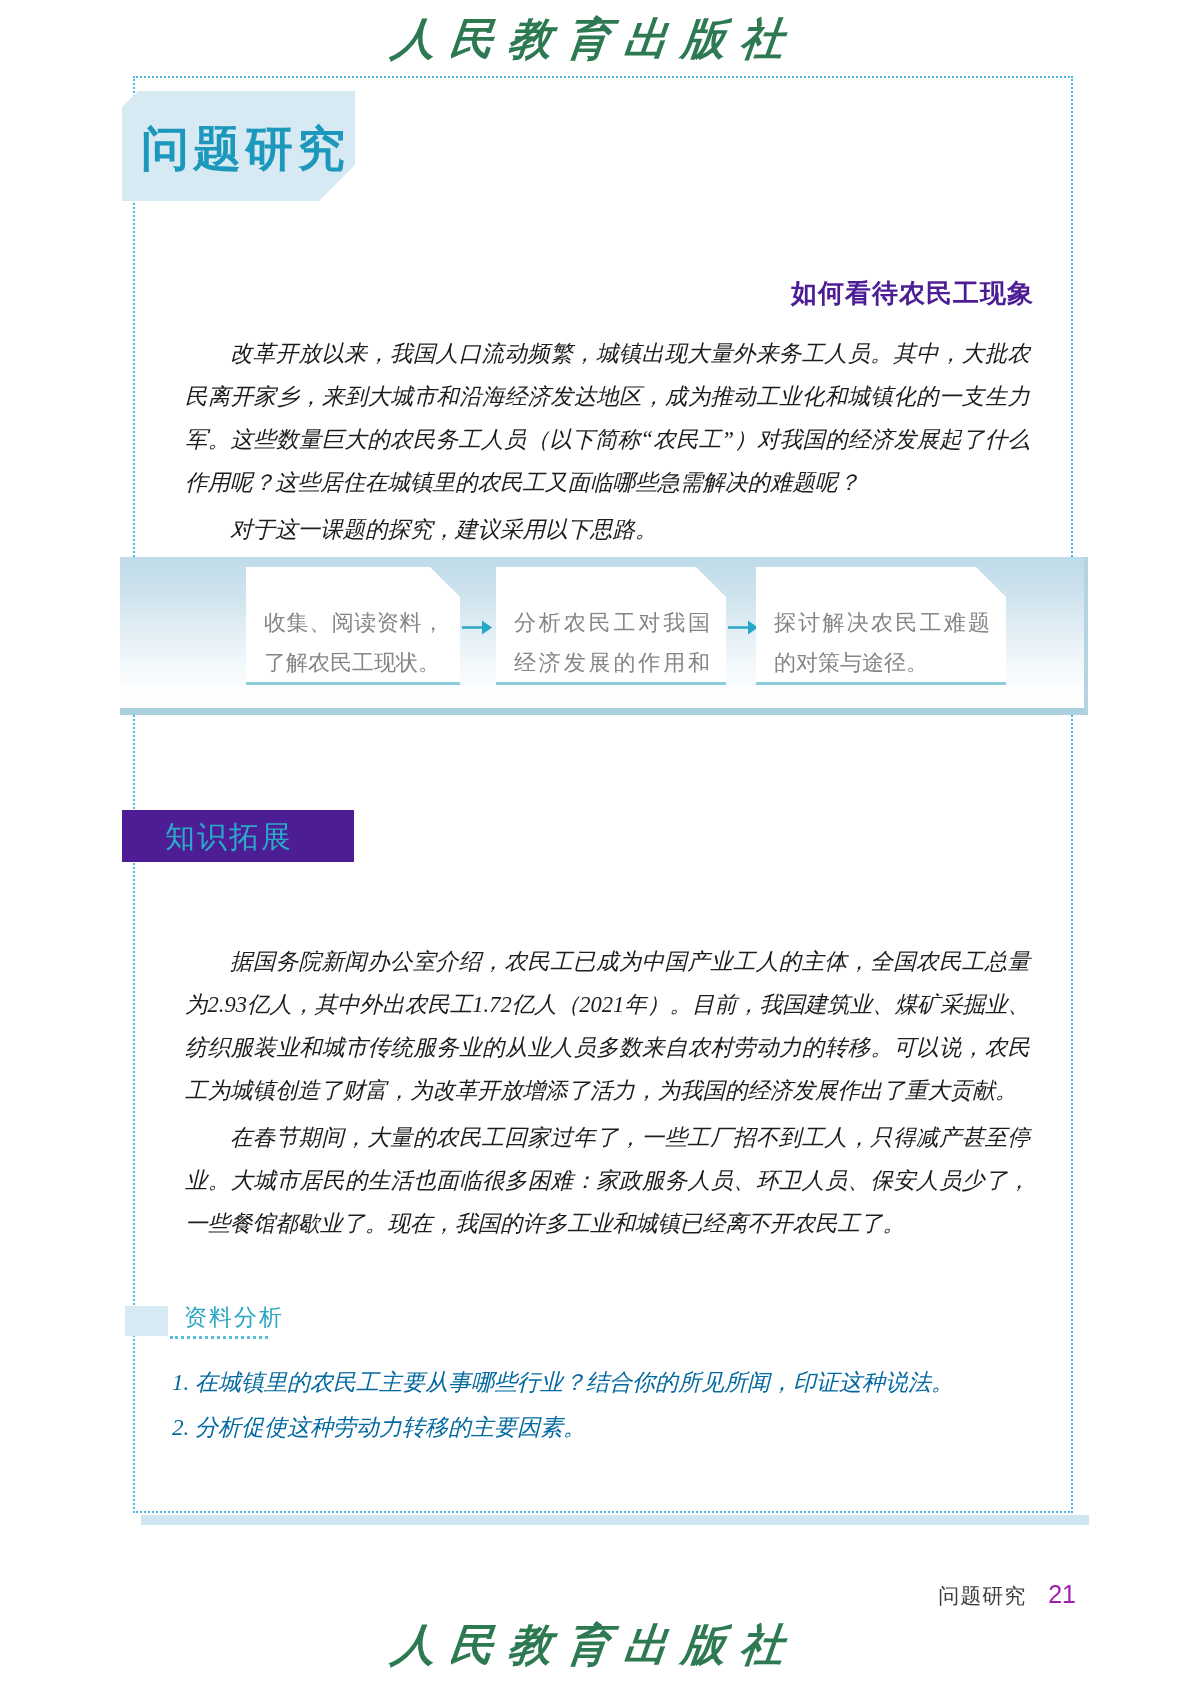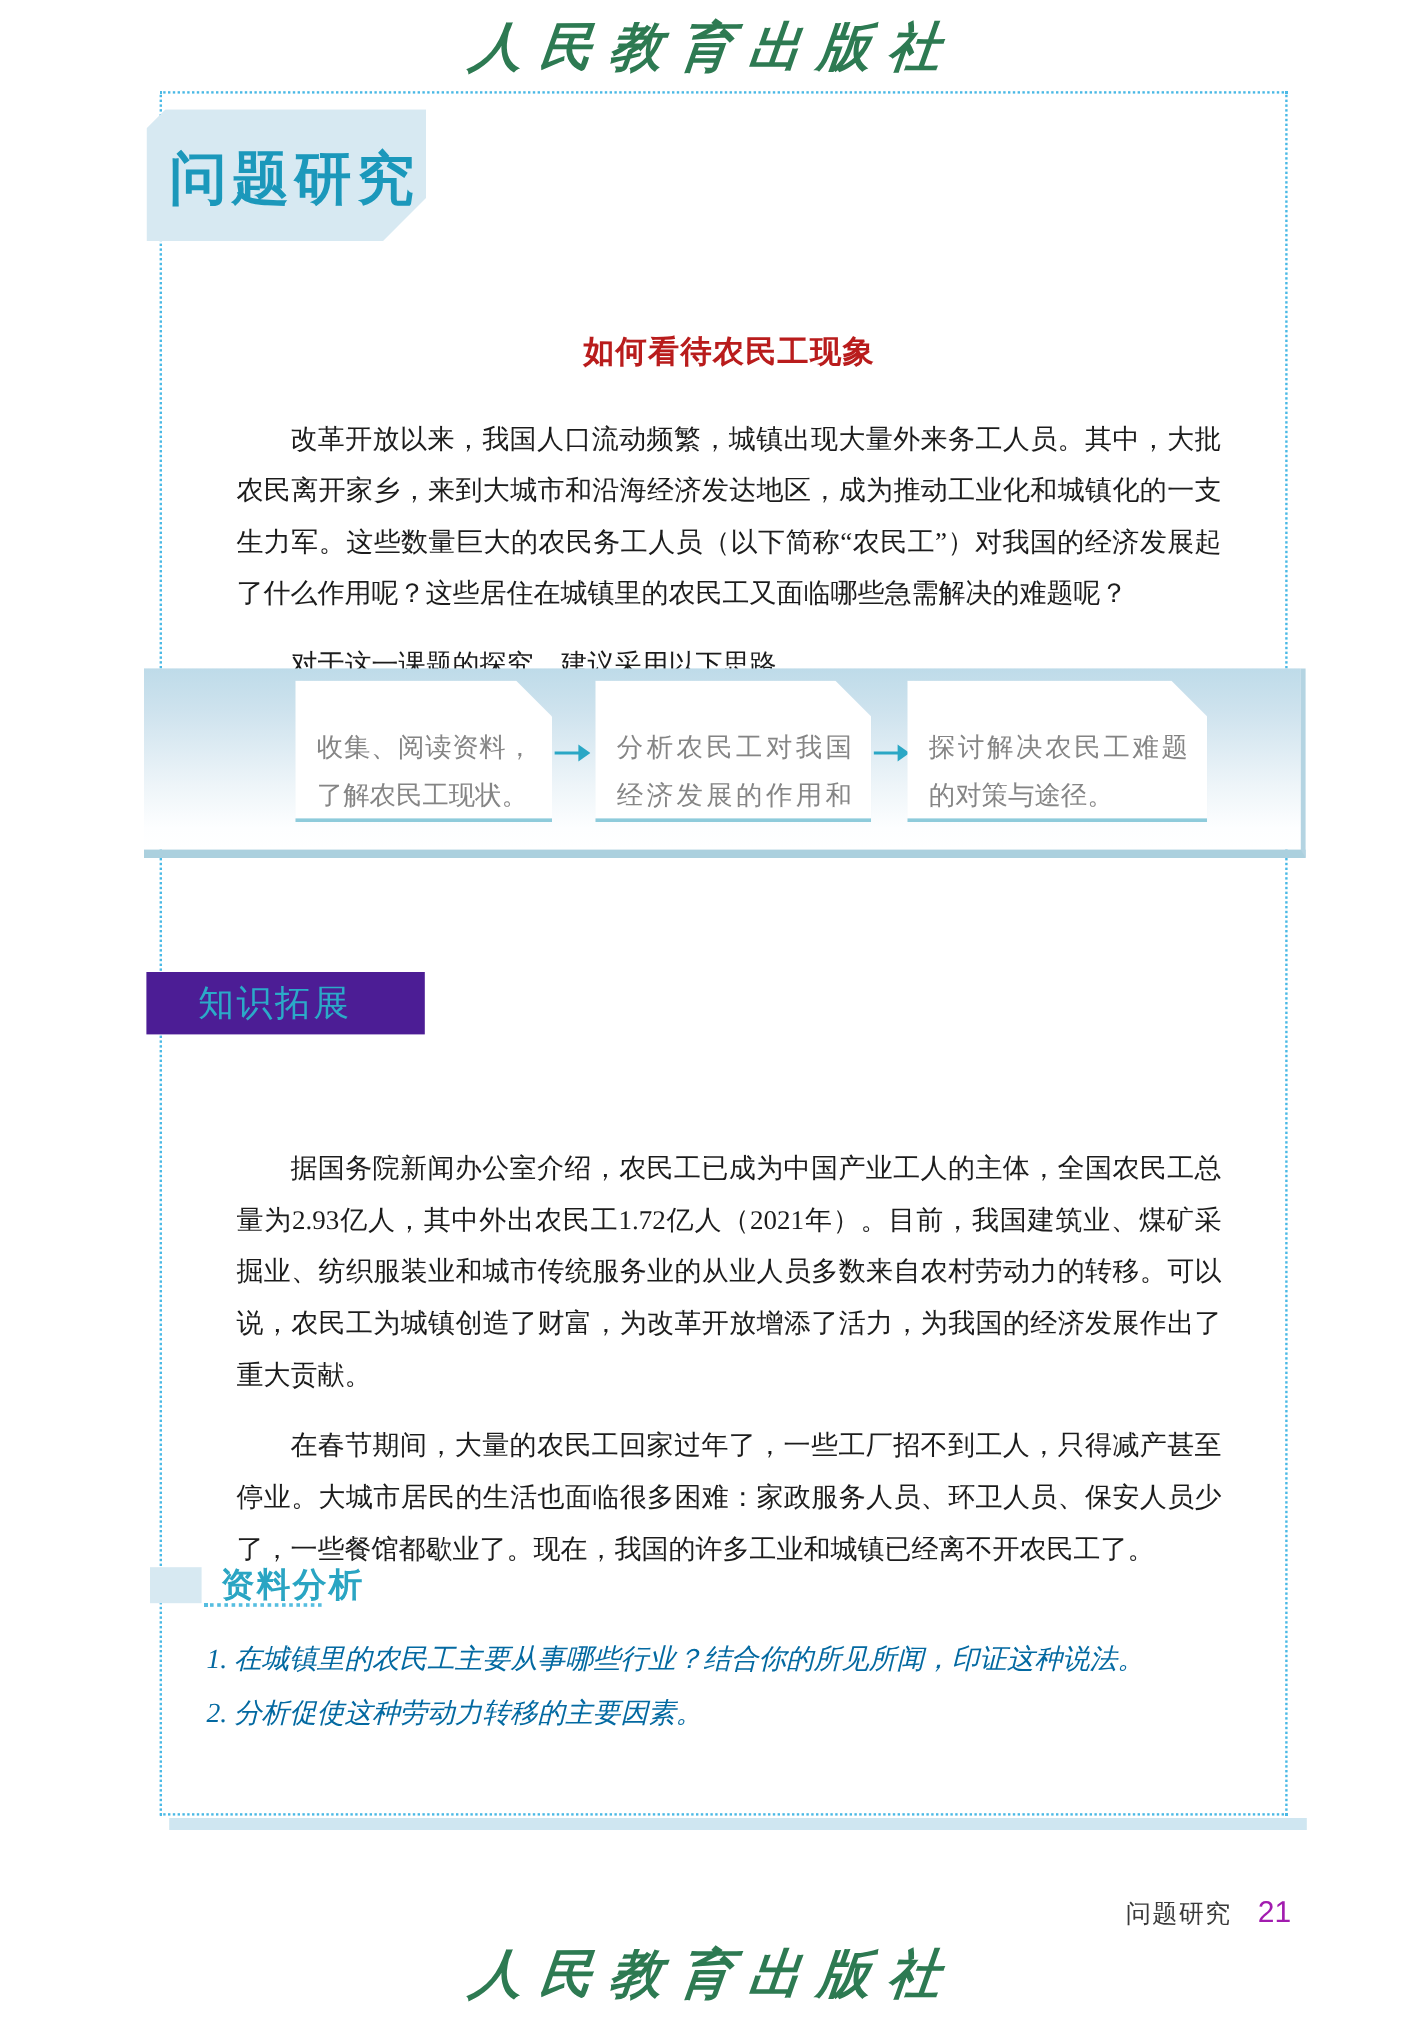--- a/index.html
+++ b/index.html
@@ -33,28 +33,28 @@
     background:#d7e9f2;z-index:2;
     clip-path:polygon(16px 0, 100% 0, 100% calc(100% - 36px), calc(100% - 36px) 100%, 0 100%, 0 16px);
   }
   .title-text{
     position:absolute;left:19px;top:26px;
     font-size:48px;font-weight:bold;color:#1b98bb;letter-spacing:4px;white-space:nowrap;
   }
 
   .main-title{
     position:absolute;left:181px;top:276px;width:853px;margin:0;
-    text-align:center;font-size:26px;font-weight:bold;color:#b91c1c;letter-spacing:1px;
+    text-align:right;font-size:26px;font-weight:bold;color:#4c1d95;letter-spacing:1px;
   }
 
   .bodytext{
     position:absolute;left:181px;width:853px;
     font-size:22.5px;line-height:43px;text-align:justify;color:#1c1c1c;
   }
-  .bodytext p{margin:16px;text-indent:2em;}
+  .bodytext p{margin:4px;text-indent:2em;font-style:italic;}
   .intro{top:328px;}
   .material{top:936px;}
 
   
   .band{
     position:absolute;left:120px;top:557px;width:964px;height:151px;z-index:3;
     background:linear-gradient(180deg,#bedbe9 0%,#cfe3ee 25%,#eef5f9 65%,#fdfeff 88%,#ffffff 100%);
     border-bottom:7px solid #abd0de;border-right:4px solid #b4d4e2;
   }
   .step{
@@ -89,21 +89,21 @@
     text-align:center;font-size:26px;font-weight:bold;color:#141414;
   }
 
   
   .analysis-square{
     position:absolute;left:125px;top:1306px;width:43px;height:30px;
     background:#d7e9f2;z-index:2;
   }
   .analysis-label{
     position:absolute;left:184px;top:1302px;
-    font-size:28px;font-weight:bold;color:#2aa5c3;letter-spacing:2px;white-space:nowrap;
+    font-size:23px;font-weight:normal;color:#2aa5c3;letter-spacing:2px;white-space:nowrap;
   }
   .analysis-dots{
     position:absolute;left:170px;top:1322px;width:98px;height:14px;
     border-bottom:3px dotted #56bee0;
   }
 
   .questions{
     position:absolute;left:172px;top:1360px;width:860px;
     font-size:23px;line-height:45px;font-style:italic;color:#0369a1;
   }

